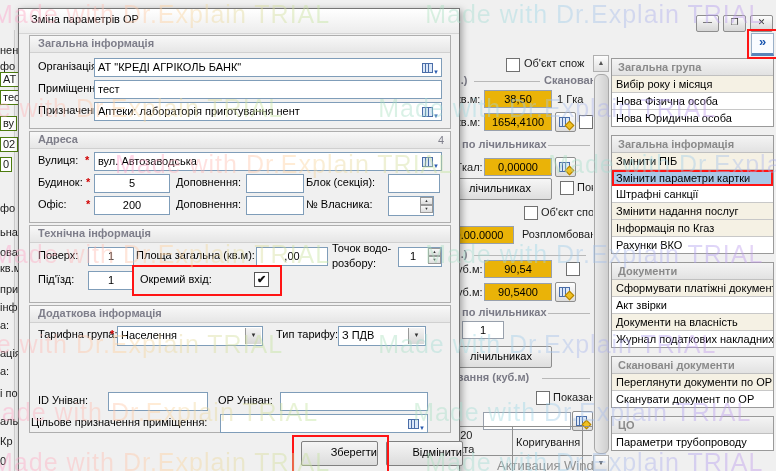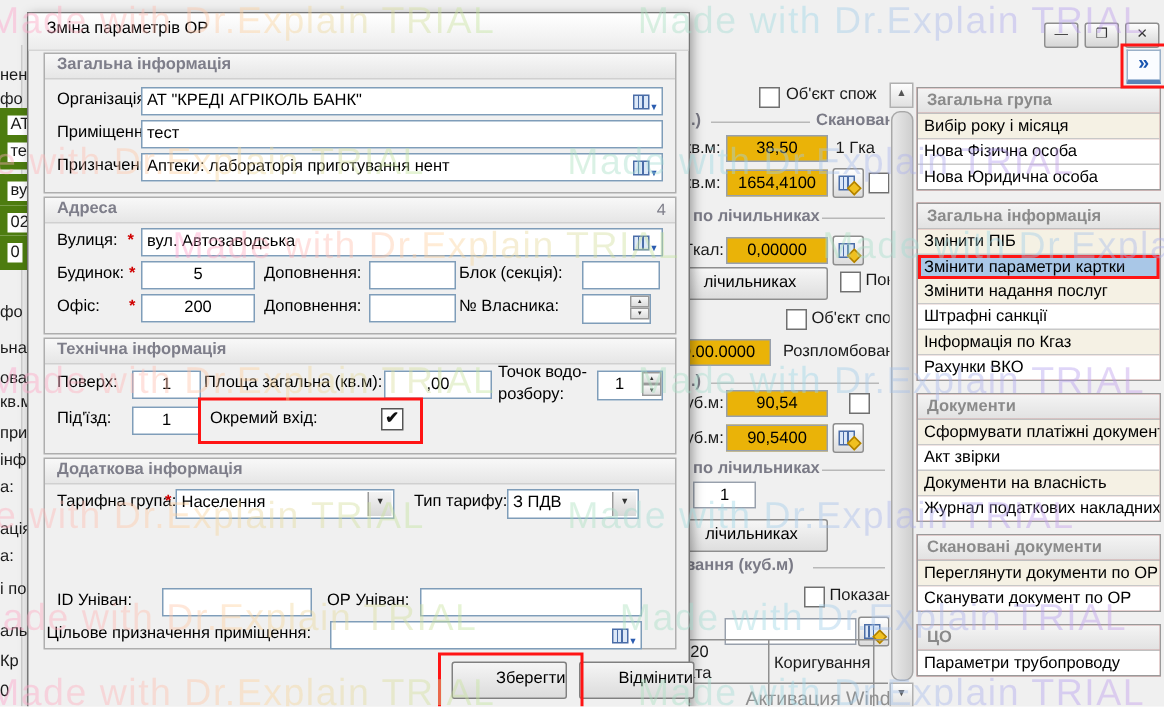--- a/index.html
+++ b/index.html
@@ -1,20 +1,20 @@
 <!DOCTYPE html>
 <html><head>
 <meta charset="utf-8">
 <style>
   html,body{margin:0;padding:0;}
   .screen{position:relative;width:776px;height:471px;background:#f0f0f0;overflow:hidden;
           font-family:"Liberation Sans",sans-serif;font-size:11px;color:#000;}
   
   .frag{position:absolute;left:0;white-space:nowrap;color:#1a1a1a;z-index:1;}
-  .fragbox{background:#fff;border:5px solid #4d7c0f;padding:0 2px 1px 2px;}
+  .fragbox{background:#fff;border:1px solid #4d7c0f;padding:0 2px 1px 2px;}
   .leftedge{position:absolute;left:14px;top:30px;width:1px;height:441px;background:#cfcfcf;z-index:1;}
   
   .win-btn{position:absolute;width:21px;height:15px;background:linear-gradient(#fdfdfd,#d6d6d6);
            border:1px solid #8e8e8e;border-radius:2px;text-align:center;font-size:9px;line-height:13px;color:#333;z-index:2;}
   .chev-btn{position:absolute;left:751px;top:33px;width:21px;height:19px;background:#fafcff;border:1px solid #9ab0c8;
             color:#1a56b0;font-weight:bold;font-size:13px;line-height:16px;text-align:center;z-index:2;
             border-bottom:3px solid #5a84b8;}
   .red-annot{position:absolute;border:2px solid #ff1414;z-index:30;pointer-events:none;background:transparent;}
   
   .mid{position:absolute;left:440px;top:30px;width:154px;height:441px;overflow:hidden;z-index:1;}
@@ -219,22 +219,22 @@
     <div class="rp-sec">
       <div class="rp-h">Загальна група</div>
       <div class="rp-i">Вибір року і місяця</div>
       <div class="rp-i alt">Нова Фізична особа</div>
       <div class="rp-i alt">Нова Юридична особа</div>
     </div>
     <div class="rp-sec">
       <div class="rp-h">Загальна інформація</div>
       <div class="rp-i">Змінити ПІБ</div>
       <div class="rp-i hl">Змінити параметри картки</div>
+      <div class="rp-i alt">Штрафні санкції</div>
       <div class="rp-i">Змінити надання послуг</div>
-      <div class="rp-i alt">Штрафні санкції</div>
       <div class="rp-i">Інформація по Кгаз</div>
       <div class="rp-i alt">Рахунки ВКО</div>
     </div>
     <div class="rp-sec">
       <div class="rp-h">Документи</div>
       <div class="rp-i">Сформувати платіжні документи</div>
       <div class="rp-i alt">Акт звірки</div>
       <div class="rp-i">Документи на власність</div>
       <div class="rp-i alt">Журнал податкових накладних</div>
     </div>

